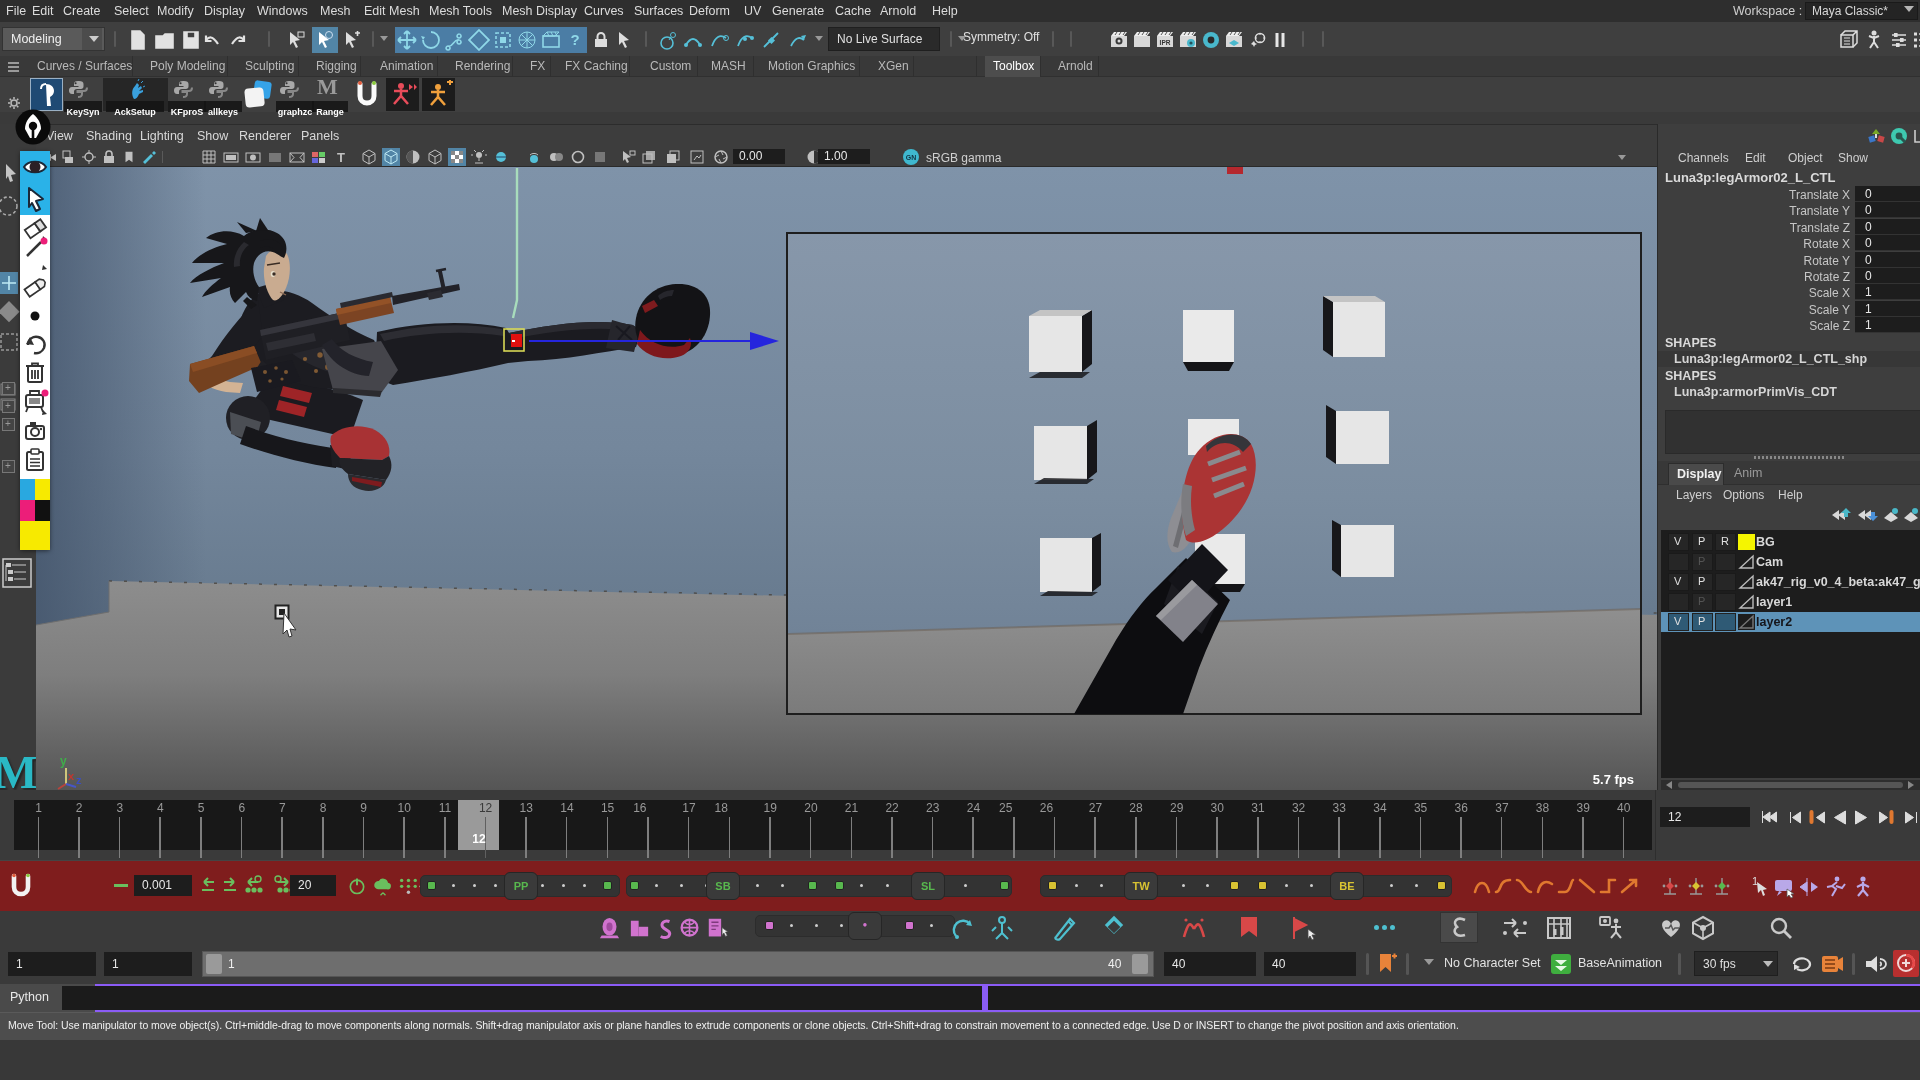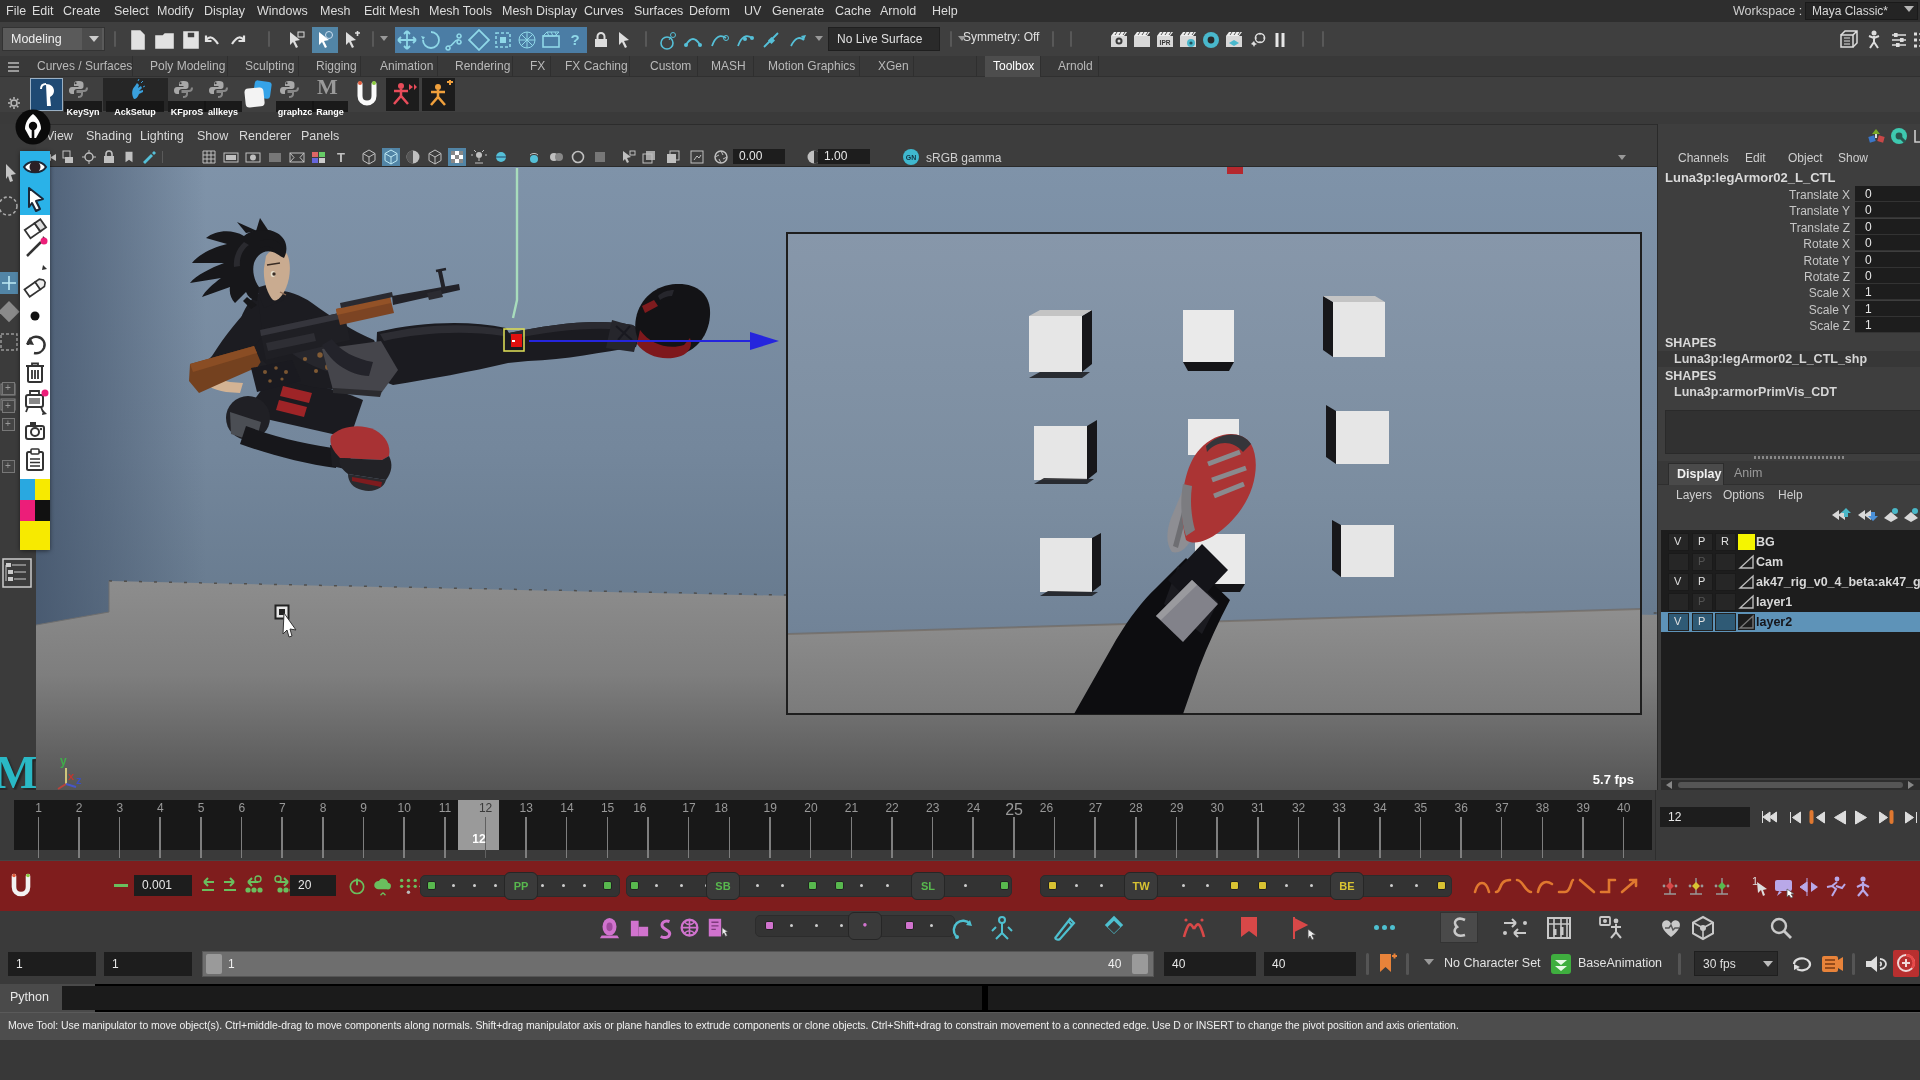--- a/index.html
+++ b/index.html
@@ -1058,21 +1058,21 @@
       <div class="a" style="left:795.9px;top:11px;width:30px;text-align:center;font-size:12px;color:#999999">20</div>
       <div class="a" style="left:850.5px;top:27px;width:1.5px;height:41px;background:#7e7e7e"></div>
       <div class="a" style="left:836.5px;top:11px;width:30px;text-align:center;font-size:12px;color:#999999">21</div>
       <div class="a" style="left:891.1px;top:27px;width:1.5px;height:41px;background:#7e7e7e"></div>
       <div class="a" style="left:877.1px;top:11px;width:30px;text-align:center;font-size:12px;color:#999999">22</div>
       <div class="a" style="left:931.8px;top:27px;width:1.5px;height:41px;background:#7e7e7e"></div>
       <div class="a" style="left:917.8px;top:11px;width:30px;text-align:center;font-size:12px;color:#999999">23</div>
       <div class="a" style="left:972.4px;top:27px;width:1.5px;height:41px;background:#7e7e7e"></div>
       <div class="a" style="left:958.4px;top:11px;width:30px;text-align:center;font-size:12px;color:#999999">24</div>
       <div class="a" style="left:1013.1px;top:27px;width:1.5px;height:41px;background:#7e7e7e"></div>
-      <div class="a" style="left:999.1px;top:11px;width:30px;text-align:center;font-size:16px;color:#999999">25</div>
+      <div class="a" style="left:999.1px;top:11px;width:30px;font-size:12px;color:#999999">25</div>
       <div class="a" style="left:1053.8px;top:27px;width:1.5px;height:41px;background:#7e7e7e"></div>
       <div class="a" style="left:1039.8px;top:11px;width:30px;font-size:12px;color:#999999">26</div>
       <div class="a" style="left:1094.4px;top:27px;width:1.5px;height:41px;background:#7e7e7e"></div>
       <div class="a" style="left:1080.4px;top:11px;width:30px;text-align:center;font-size:12px;color:#999999">27</div>
       <div class="a" style="left:1135.0px;top:27px;width:1.5px;height:41px;background:#7e7e7e"></div>
       <div class="a" style="left:1121.0px;top:11px;width:30px;text-align:center;font-size:12px;color:#999999">28</div>
       <div class="a" style="left:1175.7px;top:27px;width:1.5px;height:41px;background:#7e7e7e"></div>
       <div class="a" style="left:1161.7px;top:11px;width:30px;text-align:center;font-size:12px;color:#999999">29</div>
       <div class="a" style="left:1216.3px;top:27px;width:1.5px;height:41px;background:#7e7e7e"></div>
       <div class="a" style="left:1202.3px;top:11px;width:30px;text-align:center;font-size:12px;color:#999999">30</div>
@@ -1455,21 +1455,21 @@
         <path d="M2,8 h5 l6,-5 v16 l-6,-5 h-5 z" fill="#ddd"></path>
         <path d="M16,6 a6,5 0 0,1 0,10 M16,9 a3,2.5 0 0,1 0,4" stroke="#ddd" stroke-width="1.8" fill="none"></path>
       </svg>
       <div class="a" style="left:1893px;top:5px;width:26px;height:27px;background:#b82f2f;border-radius:2px"></div>
       <svg class="a" style="left:1896px;top:8px" width="20" height="20" viewBox="0 0 20 20">
         <circle cx="10" cy="10" r="8" fill="none" stroke="#f0d8d8" stroke-width="2"></circle>
         <path d="M10,2 a8,8 0 0,1 6,13" fill="none" stroke="#e84848" stroke-width="2.6"></path>
         <path d="M10,6 v8 M6,10 h8" stroke="#f0d8d8" stroke-width="2"></path>
       </svg>
     </div>
-<div class="a" style="left:0;top:984px;width:1920px;height:28px;background:#000000">
+<div class="a" style="left:0;top:984px;width:1920px;height:28px;background:#8b5cf6">
       <div class="a" style="left:0;top:0;width:95px;height:28px;background:#4a4a4a"></div>
       <span class="a" style="left:10px;top:6px;font-size:12.5px;color:#e8e8e8">Python</span>
       <div class="a" style="left:62px;top:2px;width:920px;height:24px;background:#1b1b1b"></div>
       <div class="a" style="left:988px;top:2px;width:932px;height:24px;background:#1b1b1b"></div>
     </div>
 <div class="a" style="left:0;top:1012px;width:1920px;height:28px;background:#4d4d4d;border-top:1px solid #5a5a5a">
       <span class="a" style="left:8px;top:6px;font-size:10.5px;color:#f0f0f0;white-space:nowrap;letter-spacing:-0.05px">Move Tool: Use manipulator to move object(s). Ctrl+middle-drag to move components along normals. Shift+drag manipulator axis or plane handles to extrude components or clone objects. Ctrl+Shift+drag to constrain movement to a connected edge. Use D or INSERT to change the pivot position and axis orientation.</span>
     </div>
     <div class="a" style="left:0;top:1040px;width:1920px;height:40px;background:#383838"></div>
 </div>

